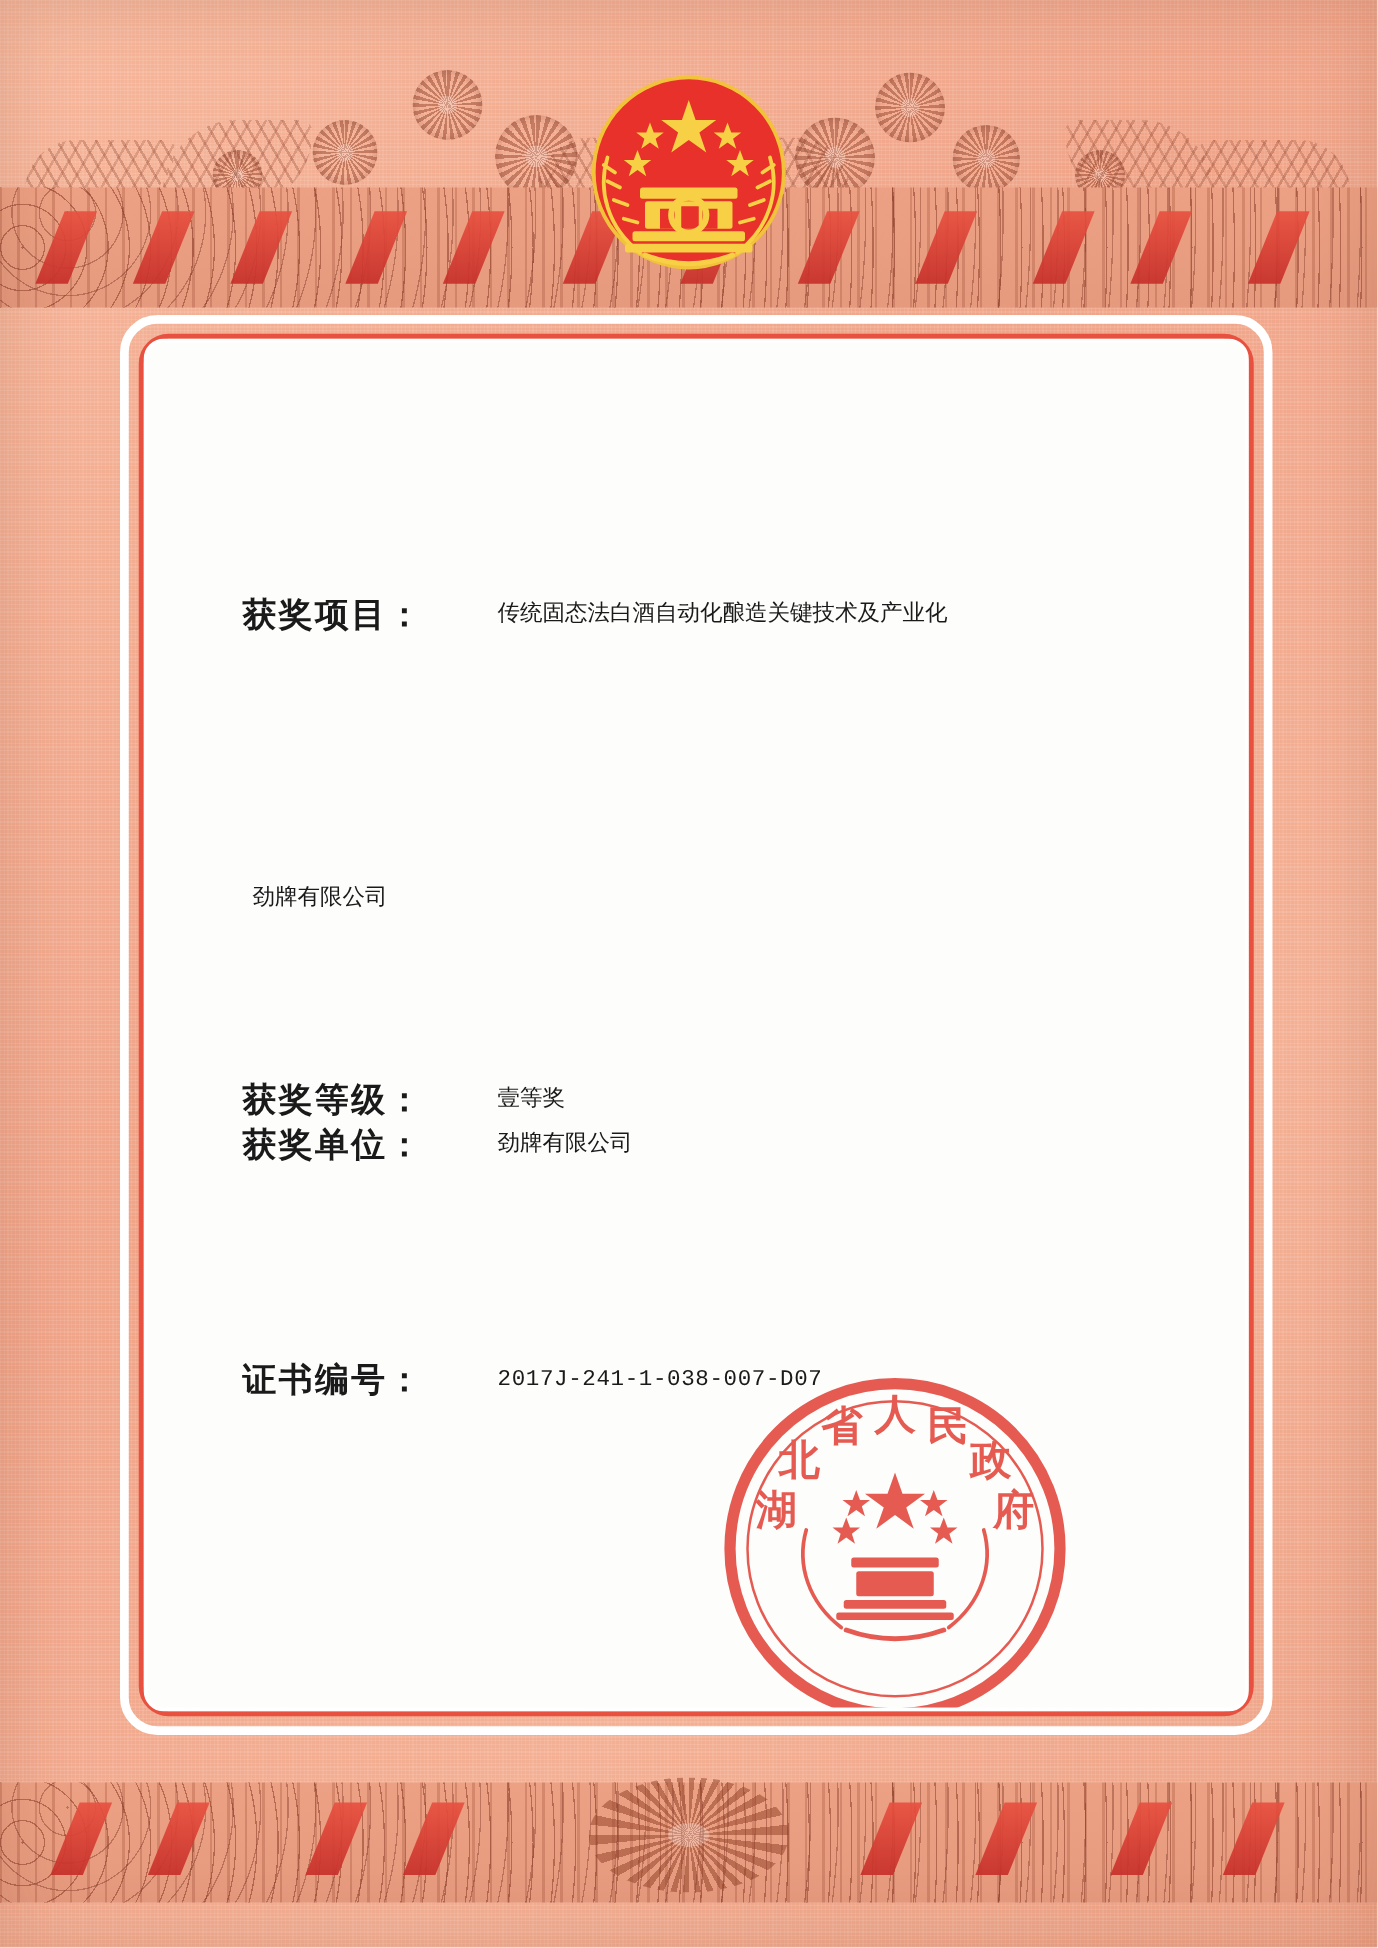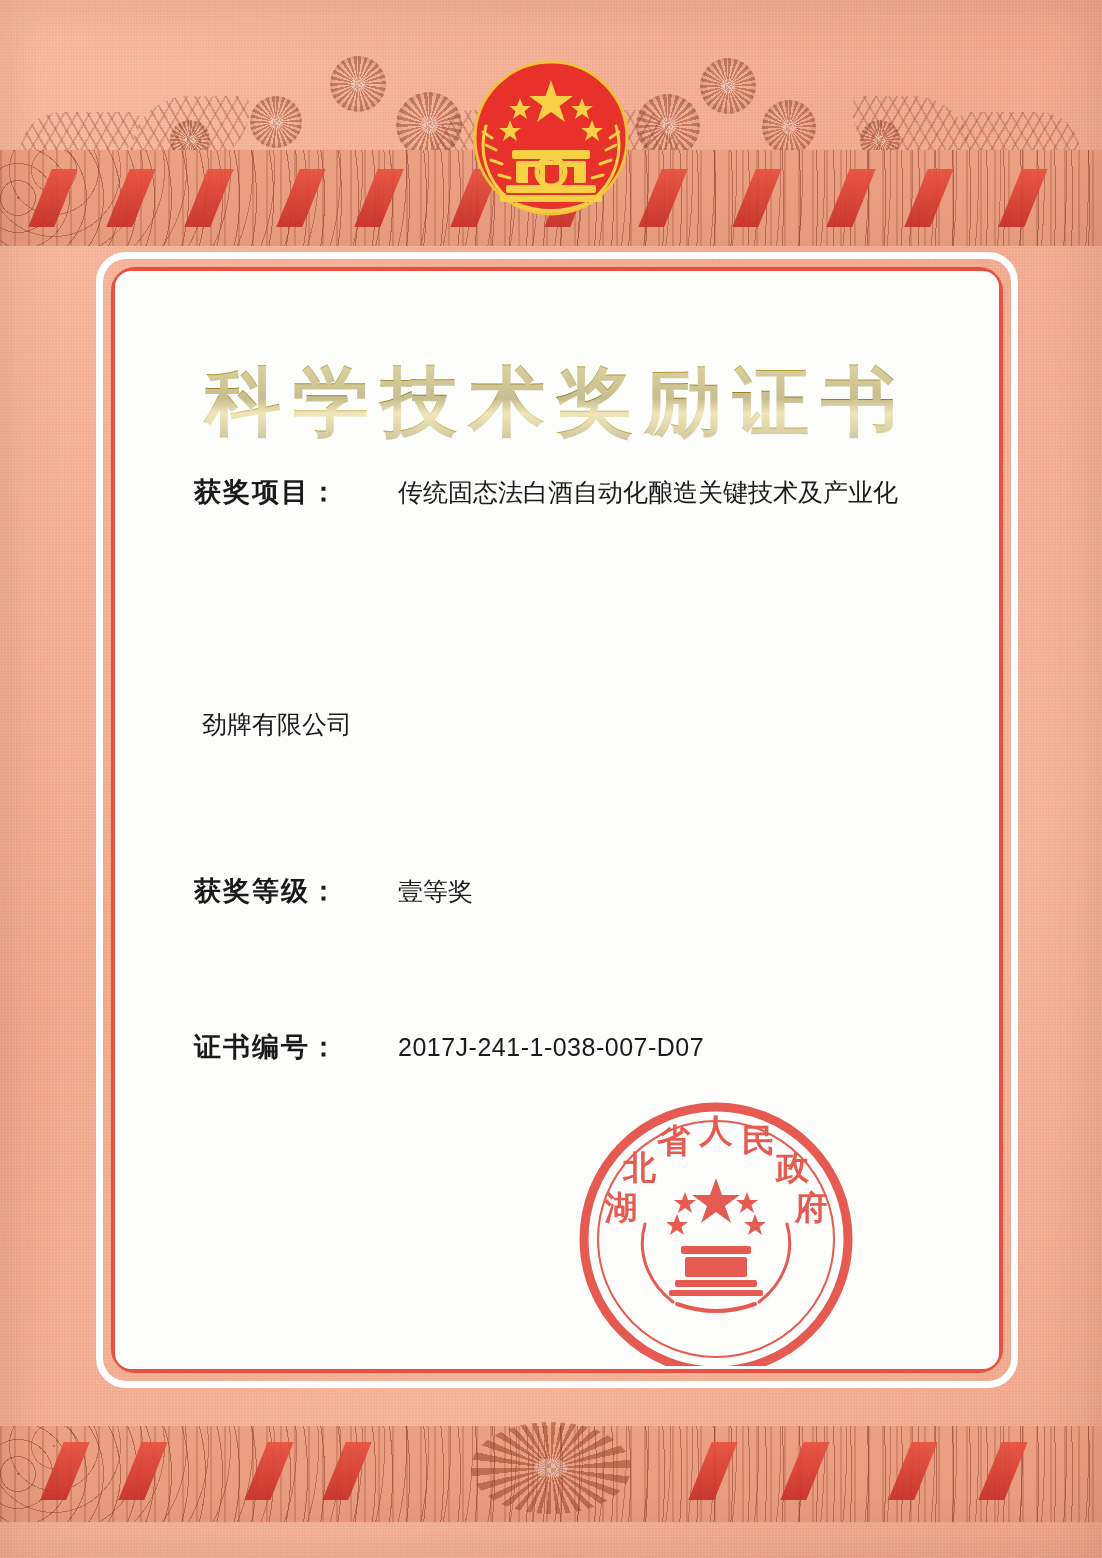--- a/index.html
+++ b/index.html
@@ -182,30 +182,30 @@
   .field-label {
     font-family: "DejaVu Sans", sans-serif;
     font-weight: 700;
     font-size: 27px;
     color: #1a1a1a;
     letter-spacing: 2px;
     white-space: nowrap;
     min-width: 196px;
   }
   .field-value {
-    font-family: Liberation Sans, sans-serif;
-    font-size: 25px;
+    font-family: Liberation Mono, monospace;
+    font-size: 18px;
     color: #1a1a1a;
     line-height: 1.45;
     padding-left: 8px;
     max-width: 560px;
   }
   .row-project { margin-bottom: 196px; }
   .row-category { margin-bottom: 130px; }
-  .row-grade { margin-bottom: 120px; }
+  .row-grade { }
   .row-unit { margin-bottom: 152px; }
   .row-number .field-value { letter-spacing: .5px; }
 
   
   .seal {
     position: absolute;
     left: 455px;
     top: 822px;
     width: 286px;
     height: 286px;
@@ -322,38 +322,41 @@
       <div class="ribbon" style="left:900px;"></div>
       <div class="ribbon" style="left:990px;"></div>
     </div>
     <div class="bottom-medallion"></div>
   </div>
 
   <div class="panel-outer">
     <div class="panel-mid"></div>
     <div class="panel-inner">
 
-      <div class="cert-title">科学技术奖励证书</div>
 
       <div class="fields">
 
         <div class="field-row row-project">
           <div class="field-label">获奖项目：</div>
           <div class="field-value">传统固态法白酒自动化酿造关键技术及产业化</div>
         </div>
 
         <div class="field-row row-category">
           <div class="field-value">劲牌有限公司</div>
         </div>
 
         <div class="field-row row-grade">
           <div class="field-label">获奖等级：</div>
           <div class="field-value">壹等奖</div>
         </div>
 
+        <div class="field-row row-unit">
+          <div class="field-label">获奖单位：</div>
+          <div class="field-value">劲牌有限公司</div>
+        </div>
 
         <div class="field-row row-number">
           <div class="field-label">证书编号：</div>
           <div class="field-value">2017J-241-1-038-007-D07</div>
         </div>
 
       </div>
 
       <div class="seal">
         <svg viewBox="0 0 286 286" width="286" height="286">

